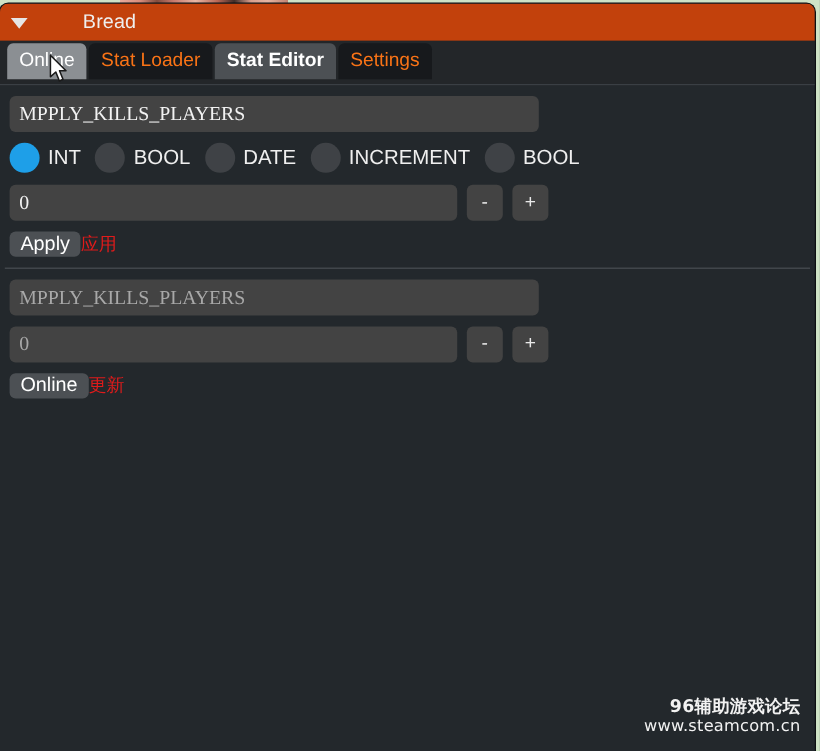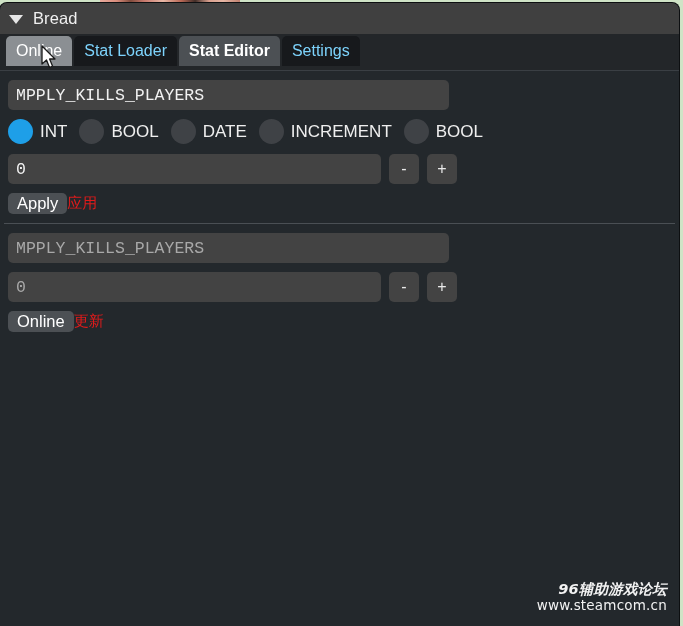--- a/index.html
+++ b/index.html
@@ -46,25 +46,26 @@
     height: 623px;
     background: #23282c;
     border-radius: 7px 7px 0 0;
     overflow: hidden;
     box-shadow: 0 0 0 1px #0d0f11;
   }
 
   
   .titlebar {
     height: 31px;
-    background: #404040;
+    background: #c2410c;
     display: flex;
     align-items: center;
     padding-left: 9px;
     box-sizing: border-box;
+    gap: 36px;
   }
   .tri-icon {
     width: 0; height: 0;
     border-left: 7px solid transparent;
     border-right: 7px solid transparent;
     border-top: 9px solid #e6e6e6;
     margin-right: 10px;
     margin-top: 1px;
   }
   .title-text {
@@ -81,21 +82,21 @@
     align-items: flex-start;
     padding: 2px 6px 0 6px;
     box-sizing: border-box;
     border-bottom: 1px solid #3a3f44;
   }
   .tab {
     height: 30px;
     padding: 0 10px;
     display: flex;
     align-items: center;
-    color: #7dd3fc;
+    color: #f97316;
     font-size: 16px;
     border-radius: 5px 5px 0 0;
     background: #17191c;
     margin-right: 2px;
     cursor: default;
     white-space: nowrap;
   }
   .tab.selected { background: #8b8f93; color: #ffffff; }
   .tab.semi     { background: #4c5054; color: #ffffff; font-weight: bold; }
 
@@ -109,21 +110,21 @@
     margin: 9px 4px 0 4px;
   }
 
   .row { display: flex; align-items: center; margin-bottom: 9px; }
 
   .text-input {
     background: #434343;
     border: none;
     border-radius: 5px;
     color: #f2f2f2;
-    font-family: Liberation Mono, monospace;
+    font-family: Liberation Serif, serif;
     font-size: 16.5px;
     height: 30px;
     box-sizing: border-box;
     padding: 0 8px;
     outline: none;
   }
   .text-input::placeholder { color: #a8a8a8; opacity: 1; }
   .name-input  { width: 441px; }
   .value-input { width: 373px; }
 
@@ -181,21 +182,20 @@
     text-align: right;
     line-height: 1.18;
     user-select: none;
   }
   .wm-top {
     color: #f2f2f2;
     font-size: 14.5px;
     font-weight: bold;
     font-family: "DejaVu Sans", sans-serif;
     letter-spacing: .2px;
-    font-style: italic;
   }
   .wm-bot {
     color: #f2f2f2;
     font-size: 13.5px;
     font-weight: normal;
     font-family: "DejaVu Sans", sans-serif;
     letter-spacing: .2px;
   }
 
   

